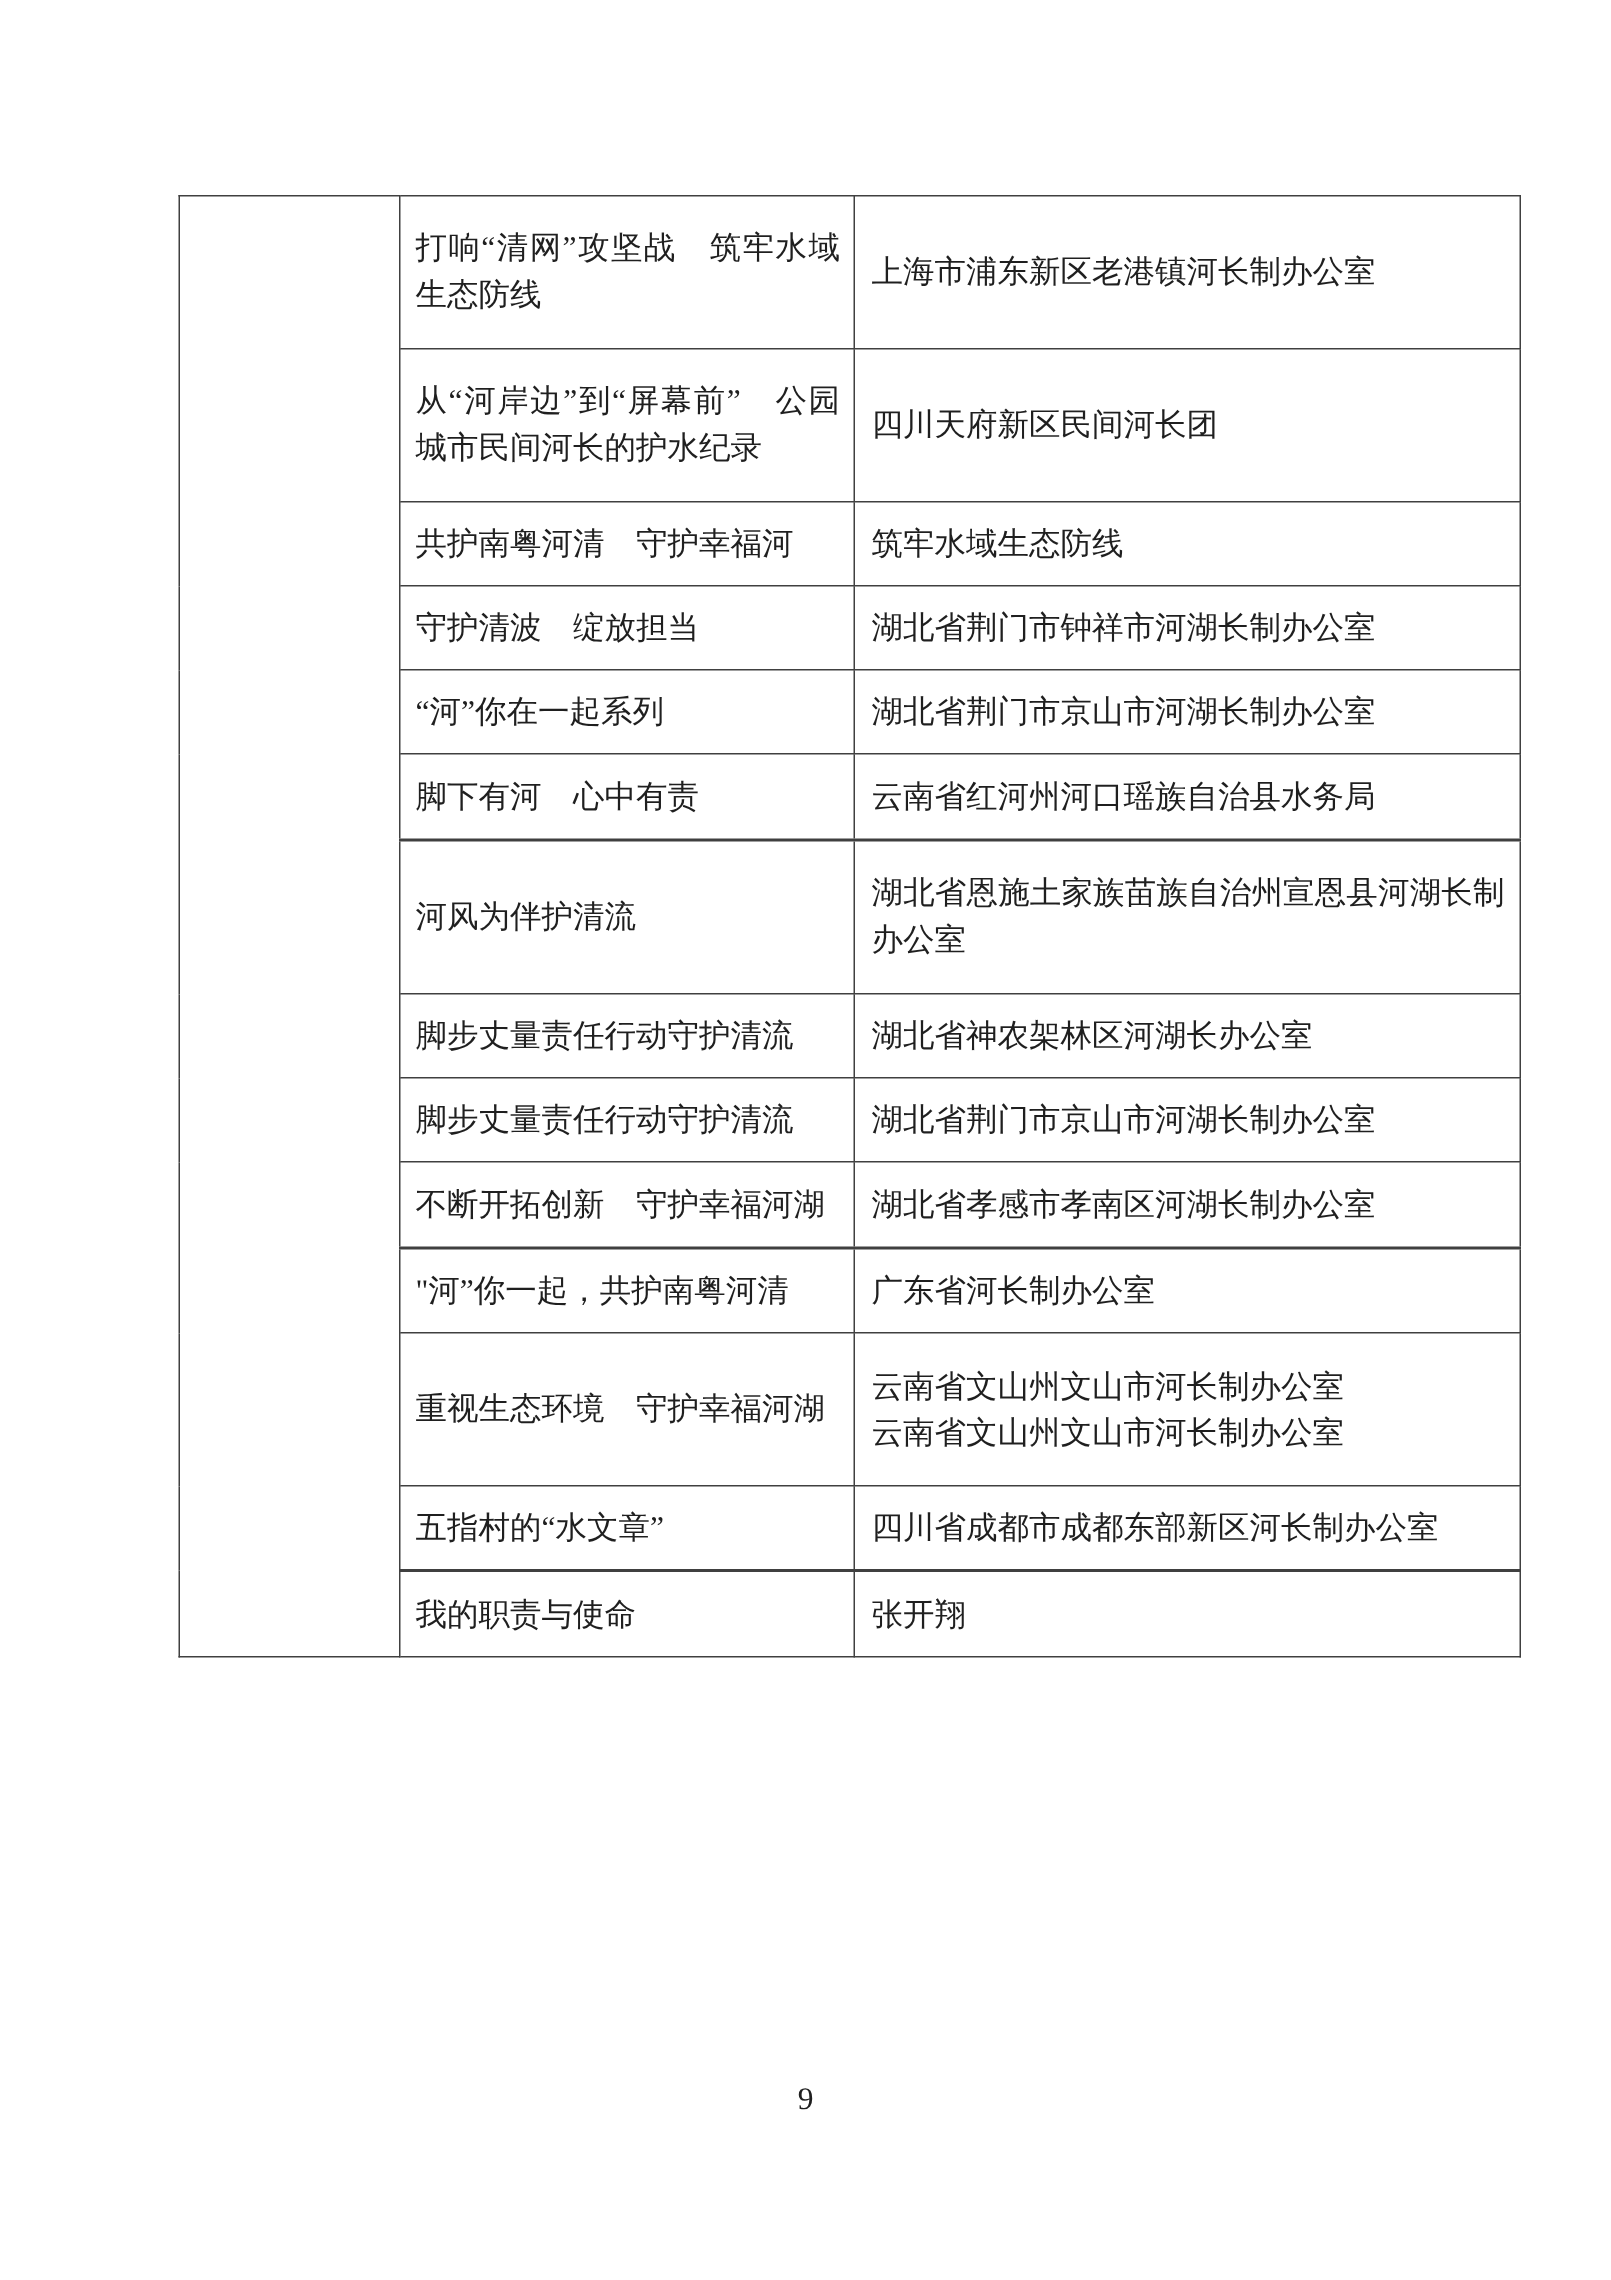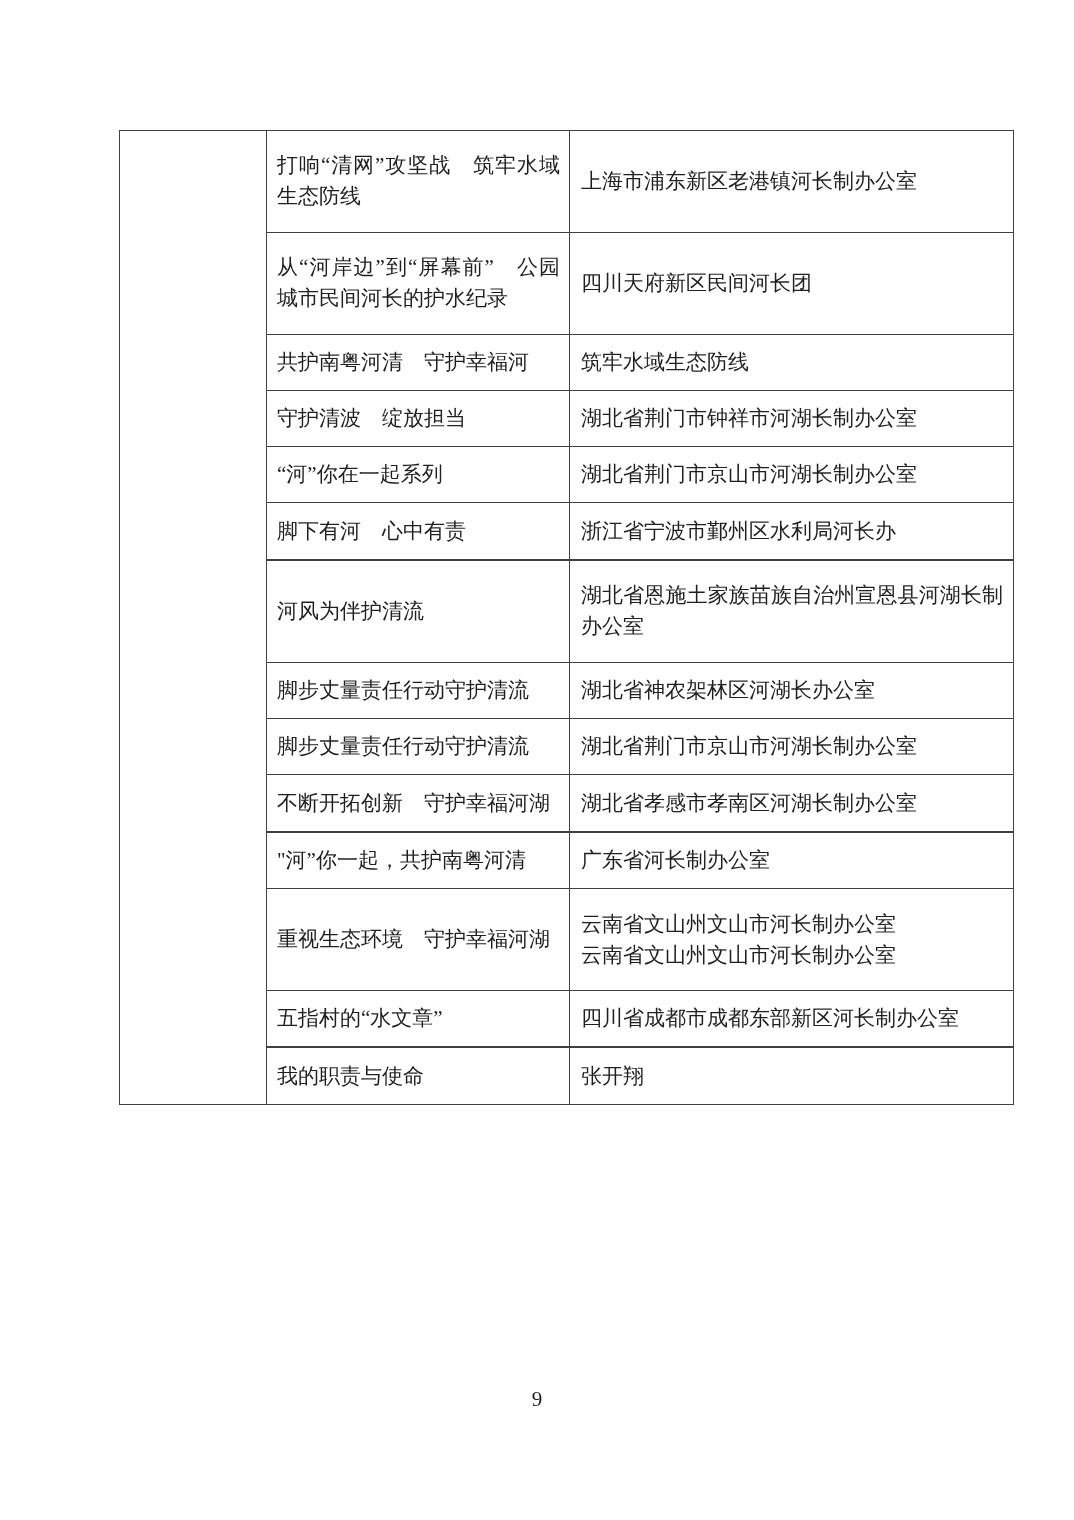--- a/index.html
+++ b/index.html
@@ -97,21 +97,21 @@
         </tr>
         <tr>
           <td class="title-cell">“河”你在一起系列</td>
           <td class="org-cell">
             <div class="org-line">湖北省荆门市京山市河湖长制办公室</div>
           </td>
         </tr>
         <tr>
           <td class="title-cell">脚下有河　心中有责</td>
           <td class="org-cell">
-            <div class="org-line">浙江省宁波市鄞州区水利局河长办</div>
+            <div class="org-line">云南省红河州河口瑶族自治县水务局</div>
           </td>
         </tr>
         <tr class="thick-top">
           <td class="title-cell">河风为伴护清流</td>
           <td class="org-cell">
             <div class="org-line">湖北省恩施土家族苗族自治州宣恩县河湖长制办公室</div>
           </td>
         </tr>
         <tr>
           <td class="title-cell">脚步丈量责任行动守护清流</td>

